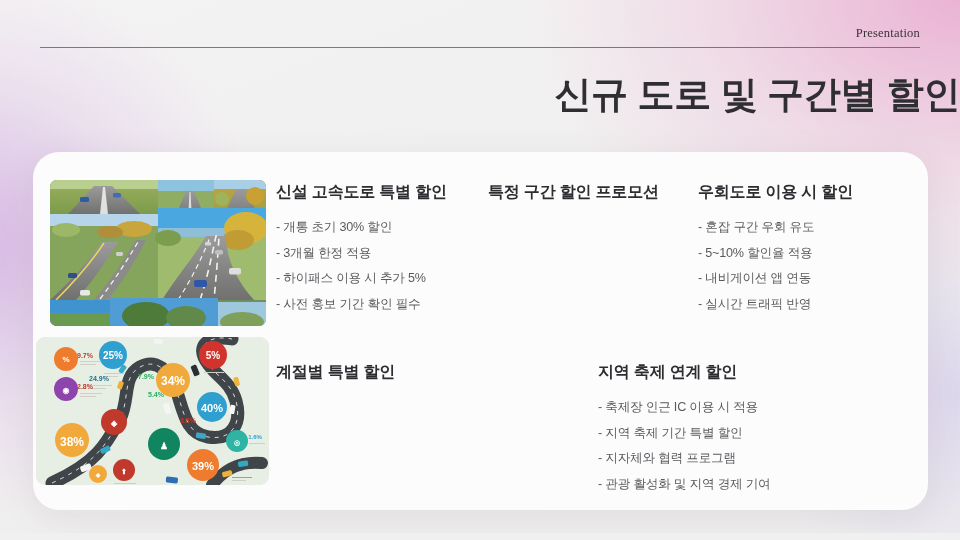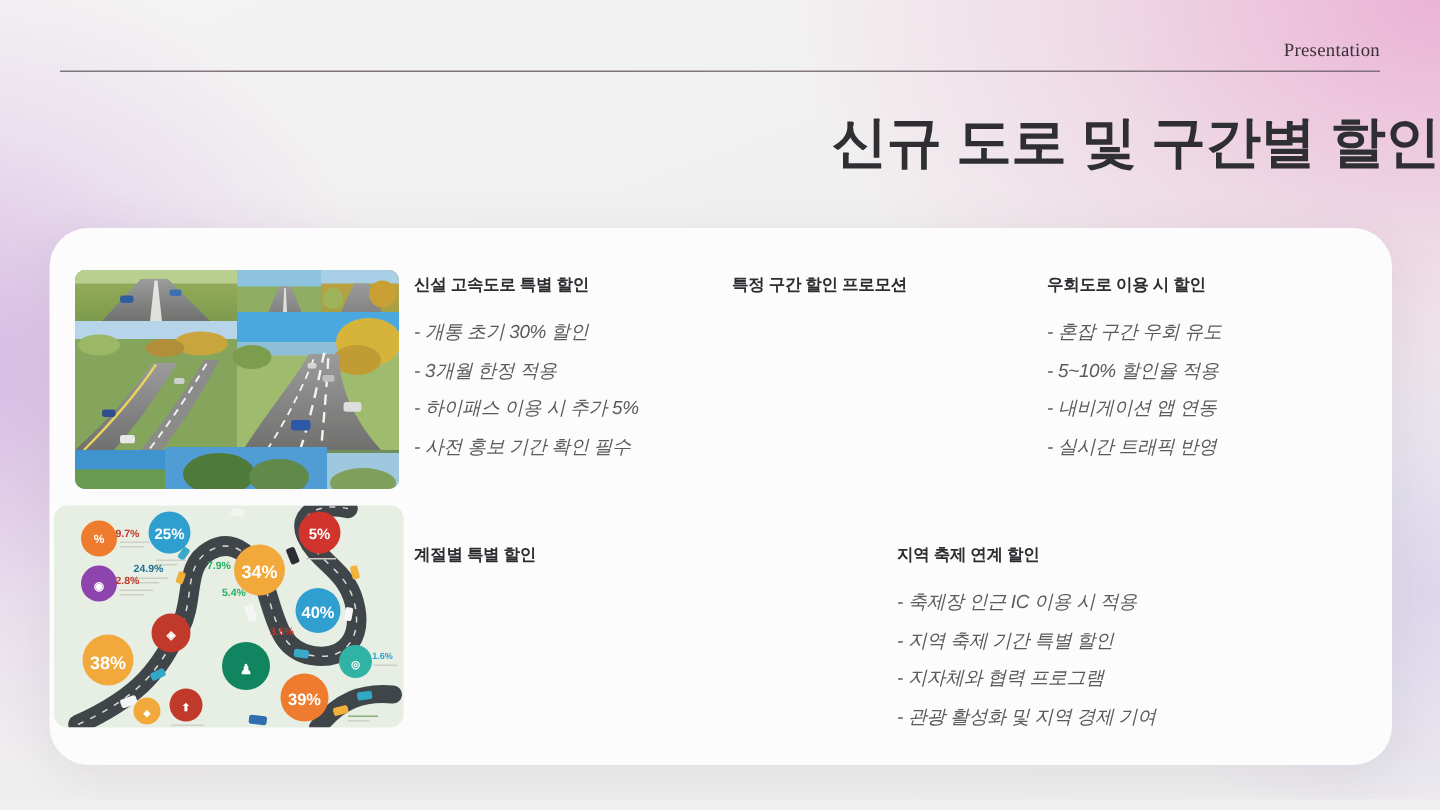--- a/index.html
+++ b/index.html
@@ -56,24 +56,24 @@
     width:233px; height:148px;
     border-radius:9px; overflow:hidden;
     background:#e7efe4;
   }
   
   .grid{
     position:absolute; left:243px; top:30px; right:18px; bottom:14px;
   }
   .col{ position:absolute; top:0; }
   .sec-title{
-    font-size:11px; font-weight:700; color:#2d2d31;
+    font-size:16px; font-weight:700; color:#2d2d31;
     margin-bottom:18px; letter-spacing:-.2px; white-space:nowrap;
   }
-  .sec-list{ list-style:none;font-style:italic; }
+  .sec-list{ list-style:none; }
   .sec-list li{
     font-size:12.6px; color:#5a5a5e; line-height:1.0;
     margin-bottom:13px; white-space:nowrap; letter-spacing:-.2px;
   }
   
   .row1{ position:absolute; left:0; top:0; right:0; height:150px; }
   .row2{ position:absolute; left:0; top:180px; right:0; height:150px; }
   .r1c1{ left:0; }  .r1c2{ left:212px; } .r1c3{ left:422px; }
   .r2c1{ left:0; }  .r2c2{ left:322px; }
 </style>

